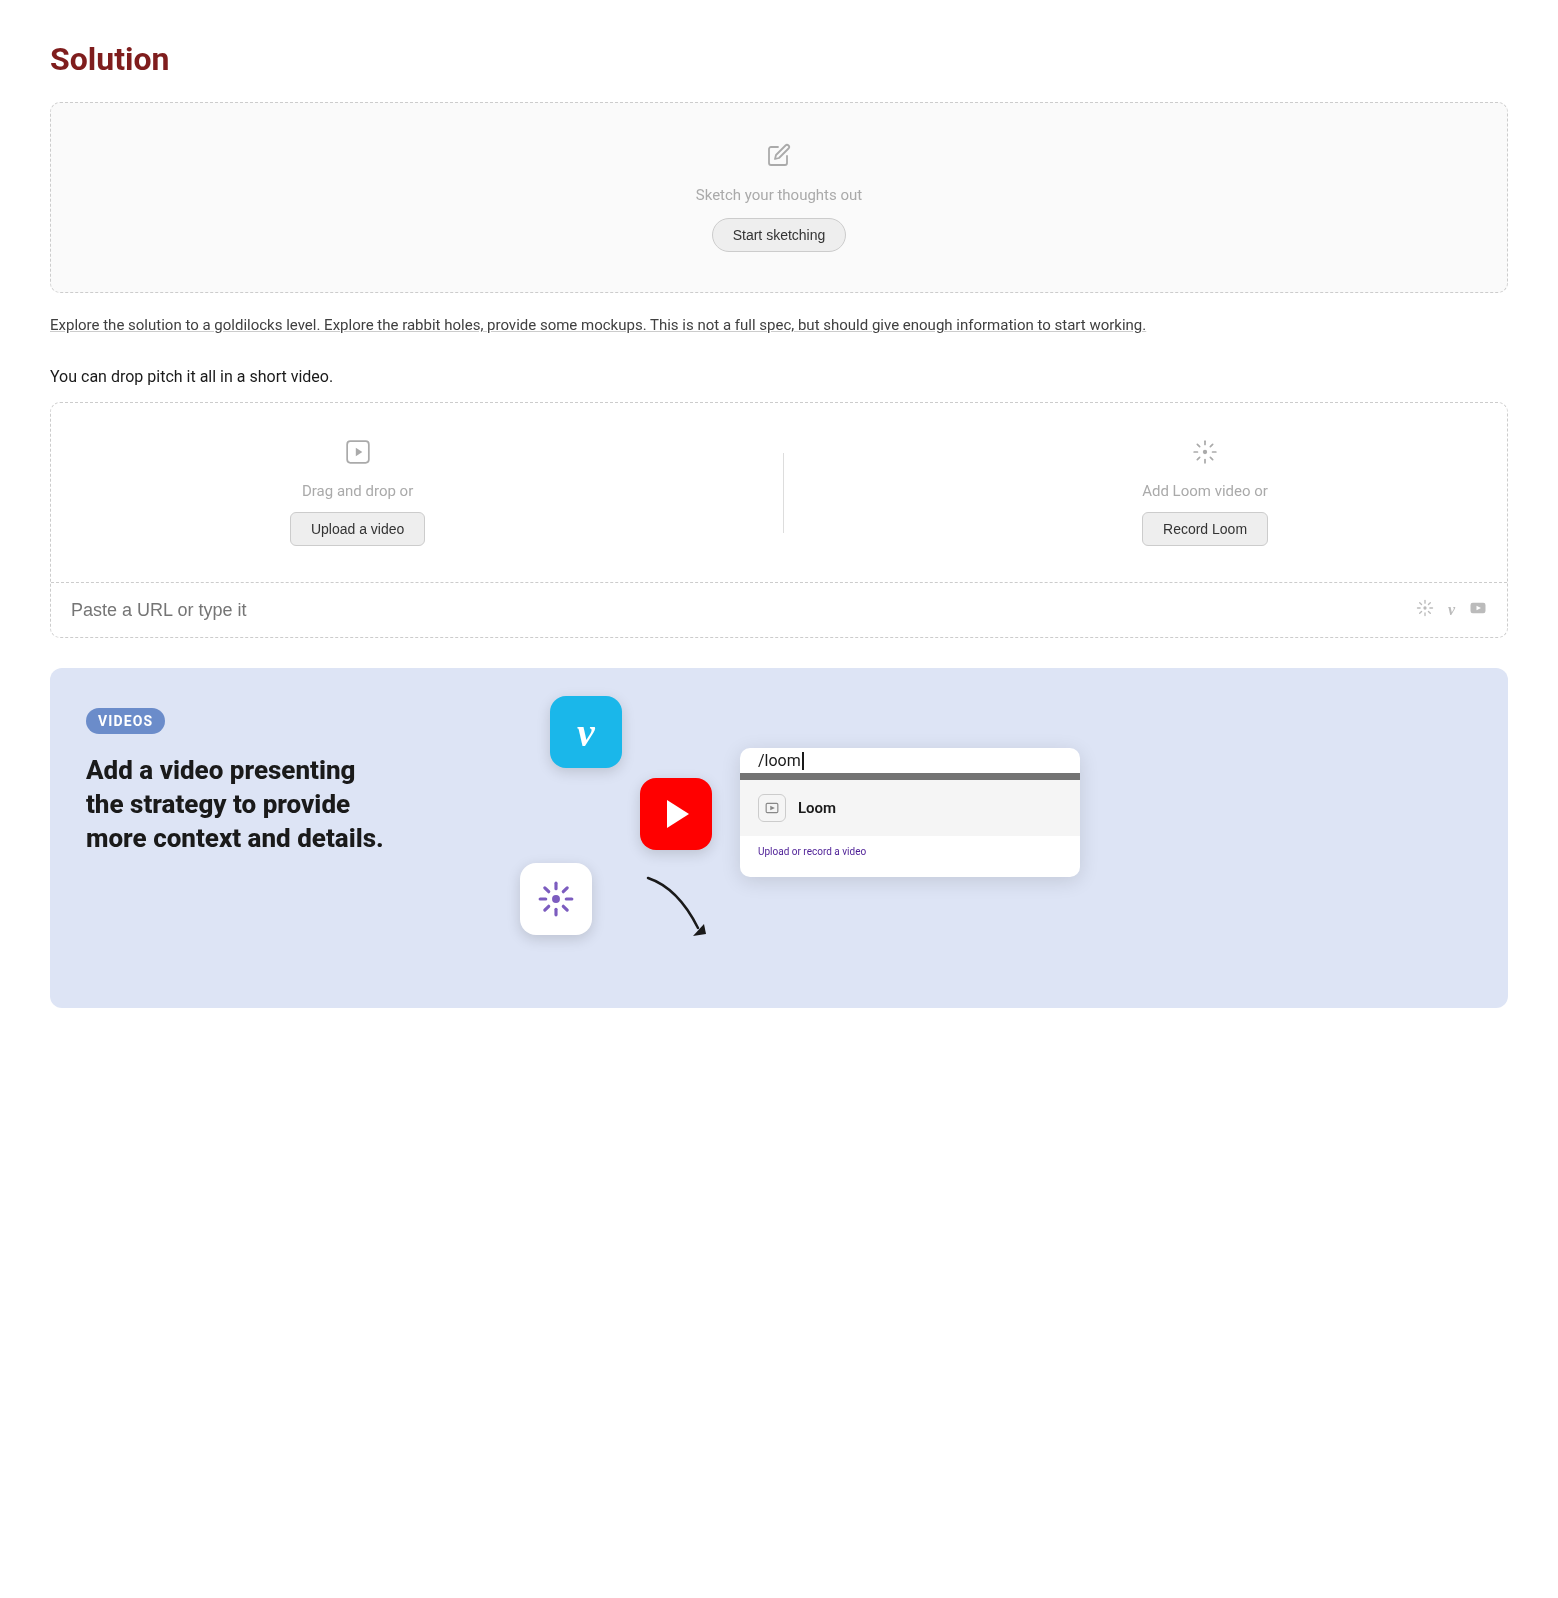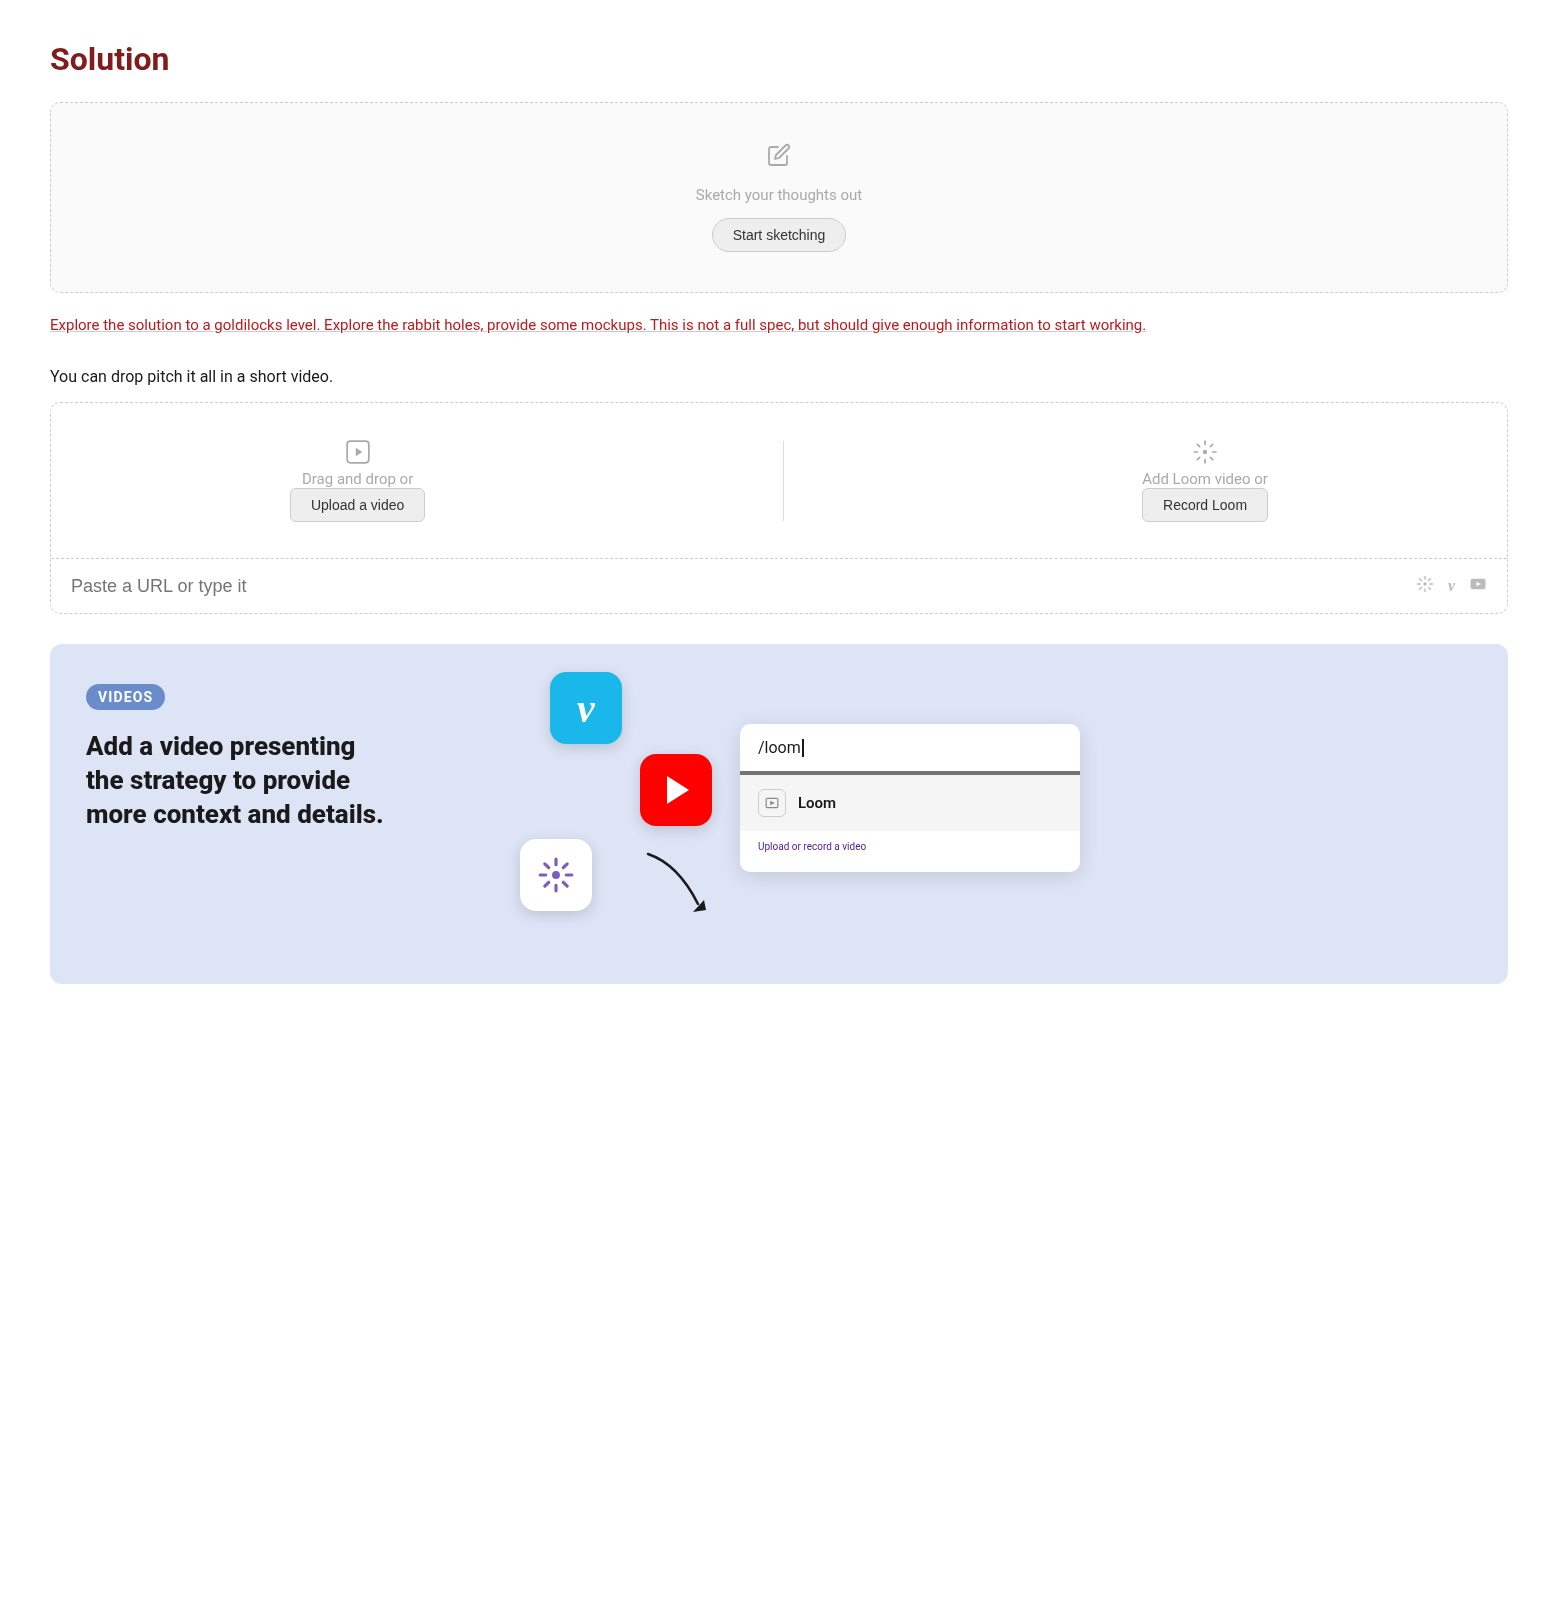--- a/index.html
+++ b/index.html
@@ -47,21 +47,21 @@
       border-radius: 17px;
       padding: 8px 20px;
       font-size: 14px;
       color: #333333;
       cursor: pointer;
       font-weight: 500;
     }
 
     
     .description-text {
-      color: #b91c1c;
+      color: #404040;
       font-size: 15px;
       line-height: 1.6;
       text-decoration: underline;
       text-decoration-color: #cccccc;
       margin-bottom: 30px;
     }
 
     
     .pitch-label {
       font-size: 16px;
@@ -81,20 +81,21 @@
       display: flex;
       align-items: center;
       justify-content: space-around;
       padding: 36px 60px;
     }
 
     .upload-option {
       display: flex;
       flex-direction: column;
       align-items: center;
+      gap: 12px;
     }
 
     .upload-option-icon {
       color: #aaaaaa;
       font-size: 22px;
     }
 
     .upload-option-label {
       color: #aaaaaa;
       font-size: 15px;
@@ -264,24 +265,24 @@
       left: 310px;
       background: #ffffff;
       border-radius: 10px;
       box-shadow: 0 4px 20px rgba(0,0,0,0.12);
       overflow: hidden;
       width: 340px;
       z-index: 10;
     }
 
     .popup-input-row {
-      padding: 14px 18px;
+      padding: 3px 18px;
       font-size: 16px;
       color: #1a1a1a;
-      border-bottom: 4px solid #737373;
+      border-bottom: 7px solid #737373;
       display: flex;
       align-items: center;
     }
 
     .popup-input-text {
       font-size: 16px;
       color: #1a1a1a;
     }
 
     .popup-cursor {

